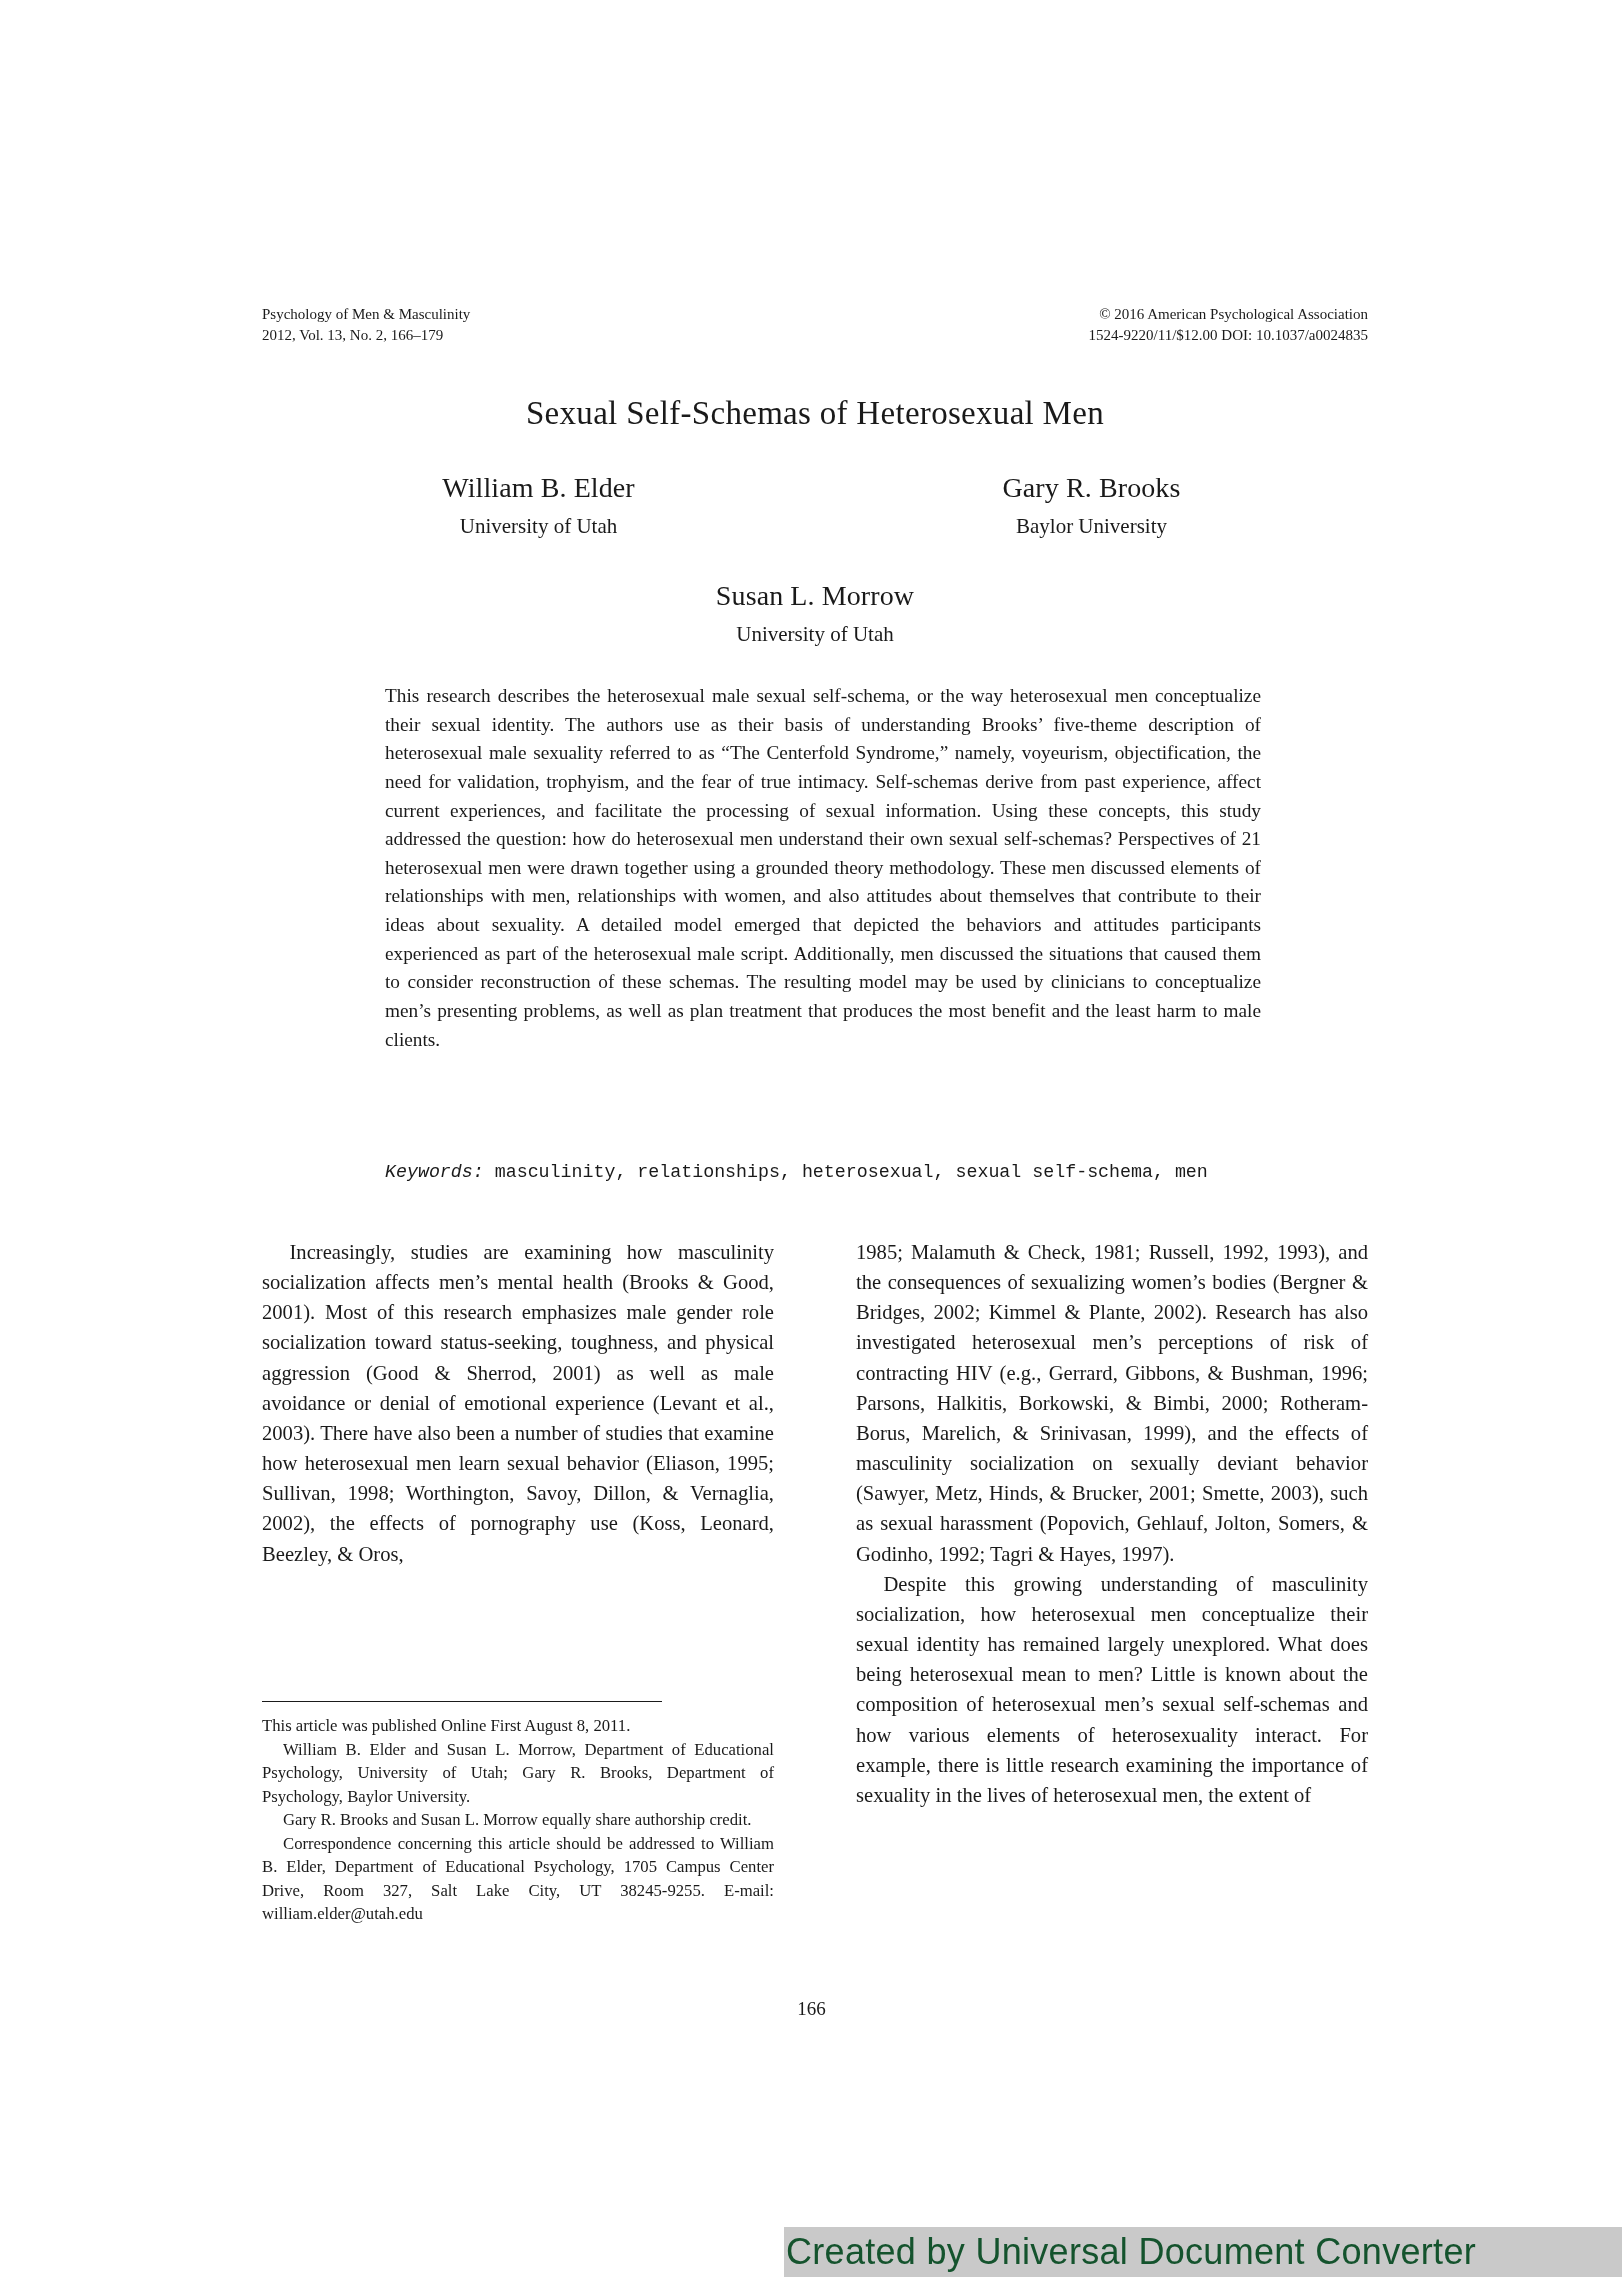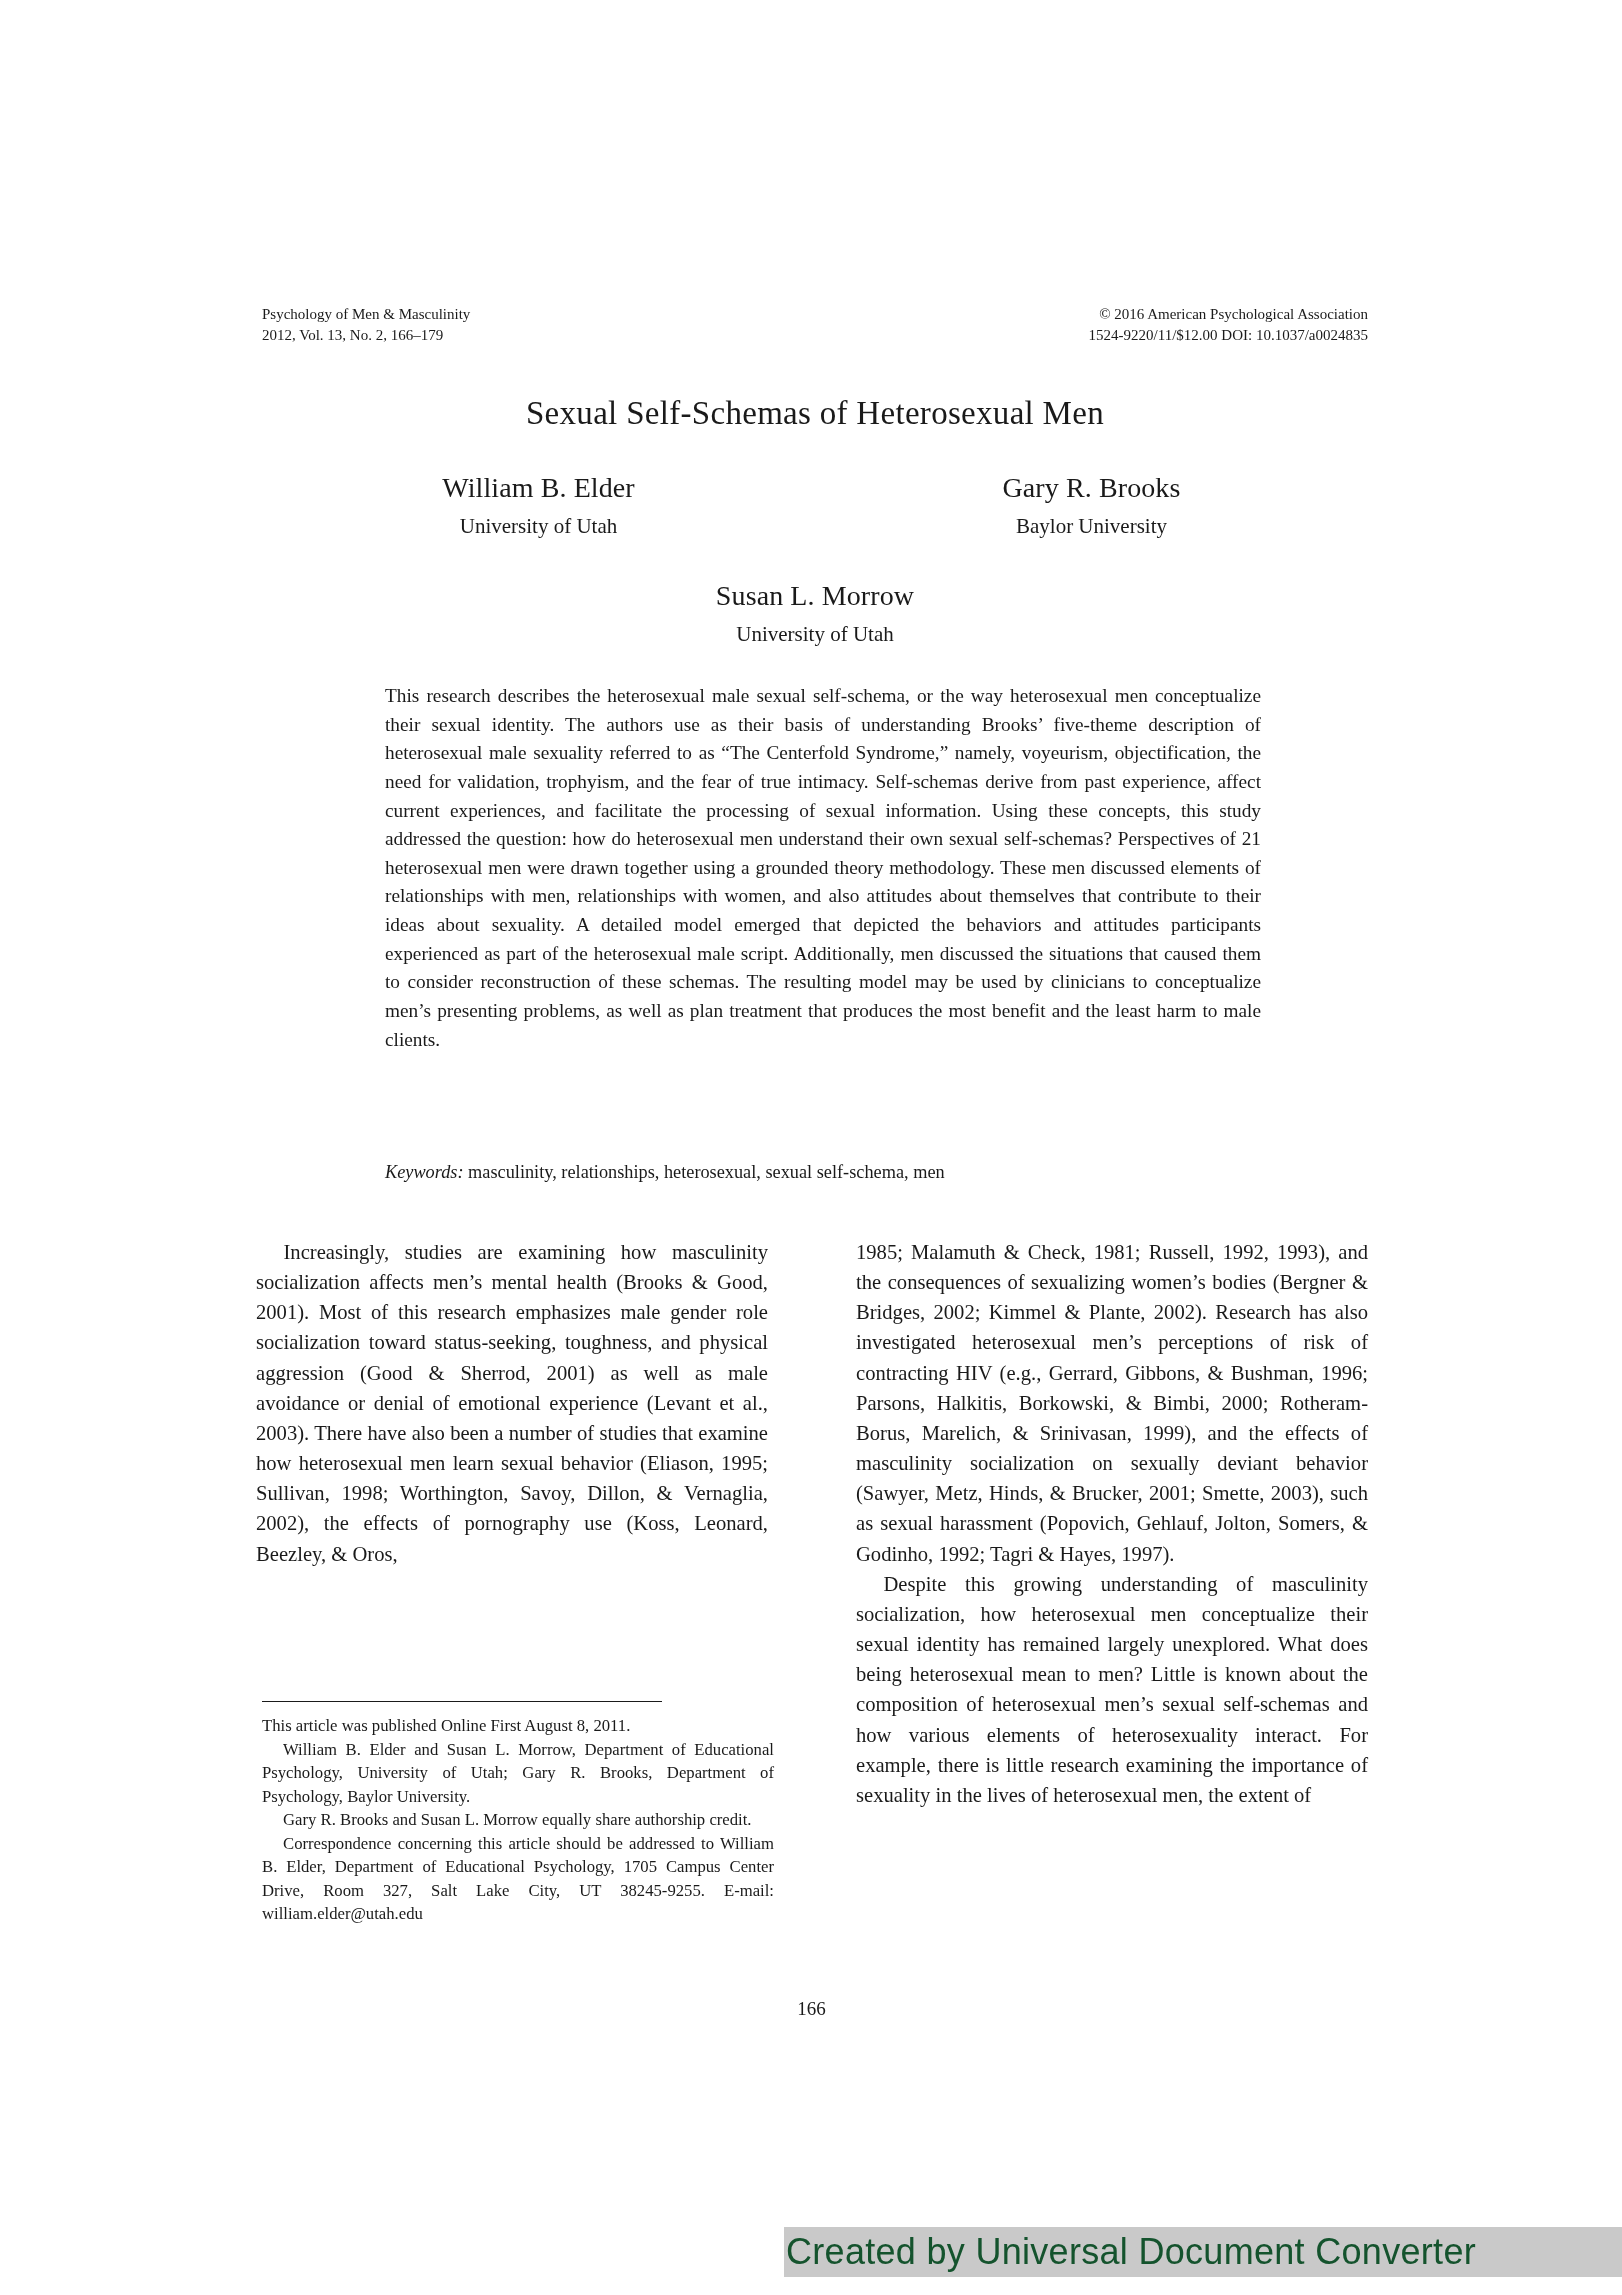--- a/index.html
+++ b/index.html
@@ -97,36 +97,37 @@
     text-justify: inter-word;
     hyphens: manual;
   }
   .keywords {
     position: absolute;
     left: 385px;
     top: 1160px;
     width: 876px;
     font-size: 18.3px;
     line-height: 1.4;
+    font-family: Liberation Mono, monospace;
   }
   .keywords em {
     font-style: italic;
   }
 
   
   .col {
     position: absolute;
     top: 1237px;
     width: 512px;
     font-size: 20.6px;
     line-height: 1.465;
     text-align: justify;
     text-justify: inter-word;
   }
-  .col-left  { left: 256px; }
+  .col-left  { left: 262px; }
   .col-right { left: 856px; }
 
   .col p {
     margin: 0;
     text-indent: 27.5px;
   }
   .col p.cont { text-indent: 0; }
 
   
   .footnote {

